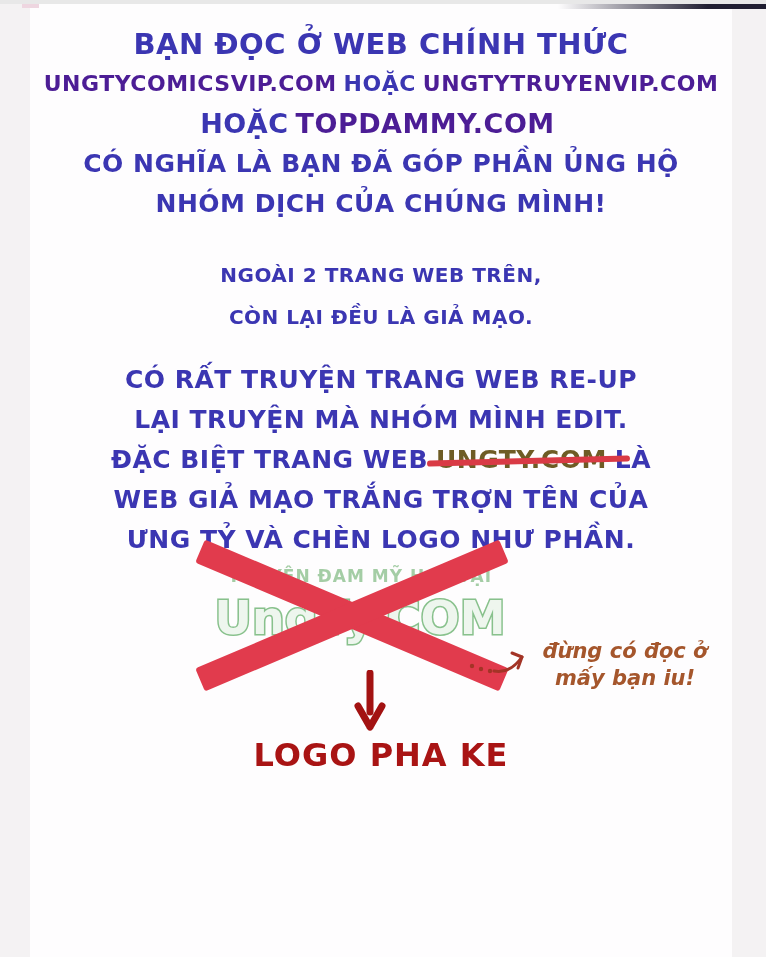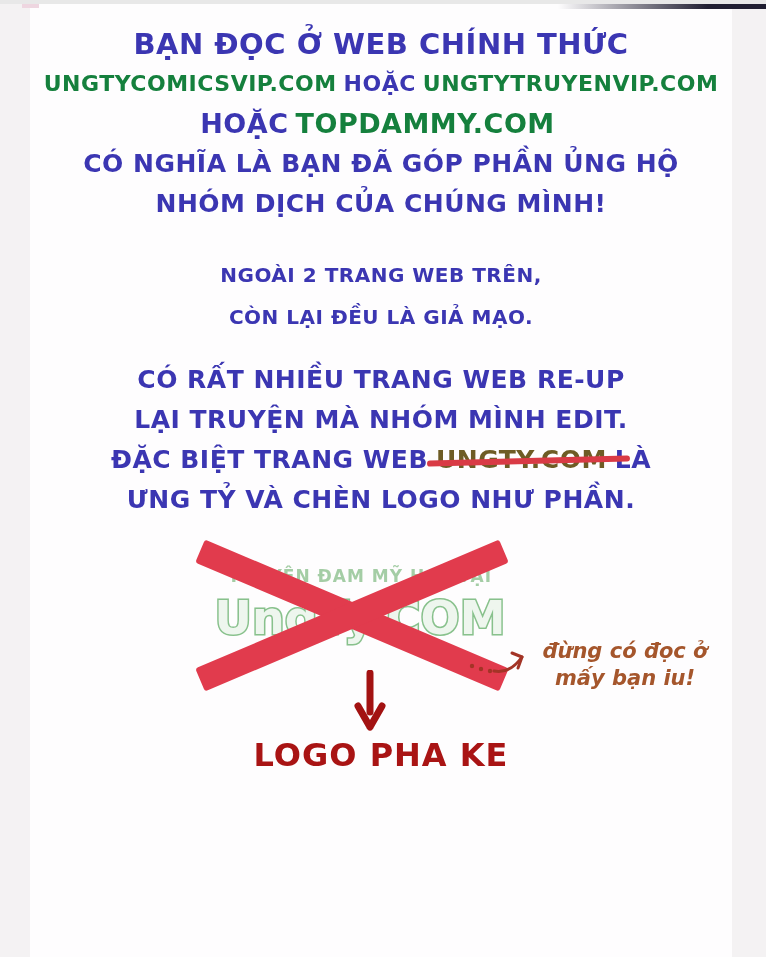--- a/index.html
+++ b/index.html
@@ -10,21 +10,21 @@
   }
   .side-strip { position:absolute; top:0; height:100%; background:#f4f2f3; }
   .strip-left  { left:0; width:30px; }
   .strip-right { left:732px; width:34px; }
   .sliver-pink { position:absolute; left:22px; top:0; width:17px; height:4px; background:#eed6e0; }
   .sliver-dark { position:absolute; left:558px; top:0; width:208px; height:5px;
                  background:linear-gradient(to right, rgba(32,30,50,0), #201e32 72%); }
 
   .blk { position:absolute; left:30px; width:702px; text-align:center; }
   .blue { color:#3b36b2; }
-  .red  { color:#15803d; }
+  .red  { color:#4c1d95; }
 
   .header-block { top:20px; letter-spacing:0.5px; }
   .h1 { height:40px; line-height:40px; font-size:29px; }
   .h2 { height:40px; line-height:40px; font-size:22px; }
   .h3 { height:40px; line-height:40px; font-size:27px; }
   .h4 { height:40px; line-height:40px; font-size:25px; }
   .sp { margin:0 7px; }
 
   .notice-block { top:250px; letter-spacing:0.5px; }
   .n-line { height:42px; line-height:42px; font-size:20px; }
@@ -85,23 +85,24 @@
     <div class="h4 blue">CÓ NGHĨA LÀ BẠN ĐÃ GÓP PHẦN ỦNG HỘ</div>
     <div class="h4 blue">NHÓM DỊCH CỦA CHÚNG MÌNH!</div>
   </div>
 
   <div class="blk notice-block">
     <div class="n-line blue">NGOÀI 2 TRANG WEB TRÊN,</div>
     <div class="n-line blue">CÒN LẠI ĐỀU LÀ GIẢ MẠO.</div>
   </div>
 
   <div class="blk warning-block">
-    <div class="w-line blue">CÓ RẤT NHIỀU TRANG WEB RE-UP</div>
+    <div class="w-line blue">CÓ RẤT TRUYỆN TRANG WEB RE-UP</div>
     <div class="w-line blue">LẠI TRUYỆN MÀ NHÓM MÌNH EDIT.</div>
     <div class="w-line blue"><span>ĐẶC BIỆT TRANG WEB</span><span class="fake-site">UNGTY.COM</span><span>LÀ</span></div>
+    <div class="w-line blue">WEB GIẢ MẠO TRẮNG TRỢN TÊN CỦA</div>
     <div class="w-line blue">ƯNG TỶ VÀ CHÈN LOGO NHƯ PHẦN.</div>
   </div>
 
   <div class="fake-logo">
     <div class="logo-tagline">TRUYỆN ĐAM MỸ HAY TẠI</div>
     <svg class="logo-svg" width="360" height="62">
       <text x="180" y="46" text-anchor="middle" font-family="DejaVu Sans, sans-serif" font-size="46" font-weight="bold" fill="#eef6ee" stroke="#88c18c" stroke-width="3" paint-order="stroke">UngTy.COM</text>
     </svg>
   </div>
 

